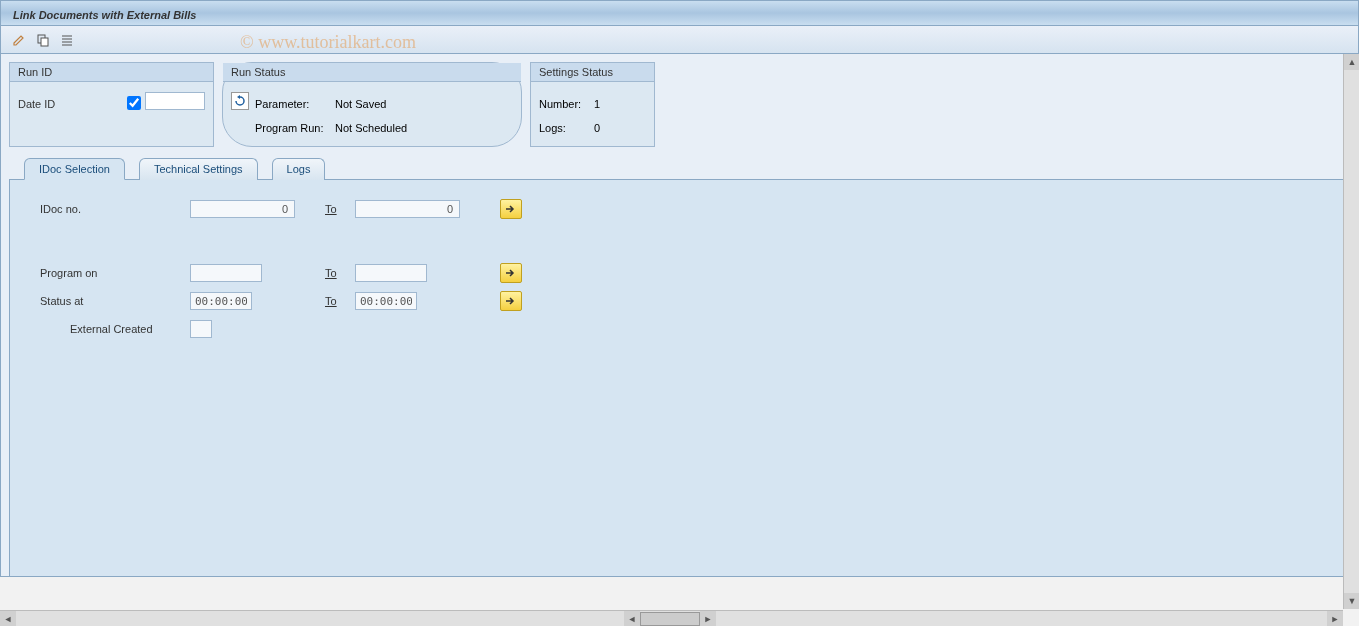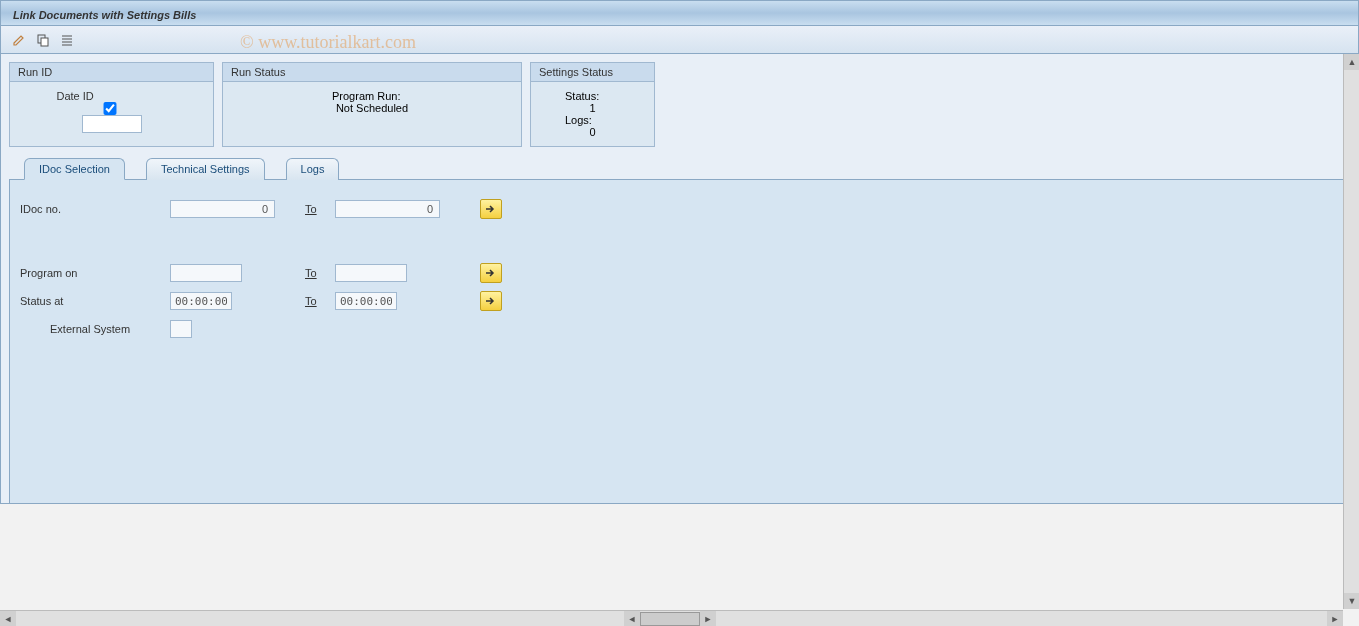--- a/index.html
+++ b/index.html
@@ -27,21 +27,21 @@
       align-items: center;
     }
     
     .toolbar-icon {
       width: 16px; height: 16px; display: inline-flex; align-items: center; justify-content: center;
       cursor: pointer; color: #666;
     }
     
     .main-content {
       background: #e8eff7;
-      height: 450px;
+      height: 523px;
       padding: 8px;
       border: 1px solid #8aa8c4;
       border-top: none;
       position: relative;
       overflow: hidden;
     }
     
     .panels-row {
       display: flex;
       gap: 8px;
@@ -61,24 +61,23 @@
       font-size: 11px;
       color: #333;
     }
     
     .panel-body {
       padding: 8px;
     }
     
     .field-row {
       display: flex;
-      align-items: center;
+      align-items: flex-end;
       margin-bottom: 4px;
       height: 20px;
-      flex-direction: column;
     }
     
     .field-label {
       width: 110px;
       color: #333;
     }
     
     .checkbox-input {
       width: 14px; height: 14px;
       margin-right: 4px;
@@ -86,21 +85,21 @@
     }
     
     .text-input-small {
       width: 60px; height: 18px;
       border: 1px solid #a0b8d0;
       background: #fff;
       padding: 2px 4px;
     }
     
     .run-id-panel { width: 205px; }
-    .run-status-panel { width: 300px; }
+    .run-status-panel { width: 300px; border-radius: 30px; }
     .interval-status-panel { width: 125px; }
     
     .status-icon {
       width: 18px; height: 18px;
       display: inline-flex;
       background: #fff;
       border: 1px solid #999;
       align-items: center; justify-content: center;
       margin-right: 6px;
     }
@@ -115,21 +114,21 @@
       margin-left: 15px;
       position: relative;
       z-index: 2;
     }
     
     .tab {
       background: linear-gradient(to bottom, #f0f5fa 0%, #d8e5f0 100%);
       border: 1px solid #8aa8c4;
       border-bottom: none;
       padding: 4px 14px;
-      margin-right: 21px;
+      margin-right: 14px;
       border-radius: 6px 6px 0 0;
       cursor: pointer;
       color: #1a4d7a;
       font-size: 11px;
       position: relative;
       top: 1px;
     }
     
     .tab.active {
       background: #d6e5f2;
@@ -149,20 +148,21 @@
     .form-row {
       display: flex;
       align-items: center;
       margin-bottom: 6px;
       height: 22px;
     }
     
     .form-label {
       width: 150px;
       color: #333;
+      margin-left: 20px;
     }
     
     .form-label-to {
       width: 30px;
       margin-left: 30px;
       color: #333;
       text-decoration: underline;
     }
     
     .num-input {
@@ -254,21 +254,21 @@
     .h-scroll-mid { position: absolute; left: 640px; width: 60px; height: 14px; top: 1px; background: #ccc; border: 1px solid #999;}
     .h-scroll-mid-l { position: absolute; left: 624px; width: 16px; height: 16px; background: #d0d0d0; display: inline-flex; align-items: center; justify-content: center; font-size: 9px; color: #555;}
     .h-scroll-mid-r { position: absolute; left: 700px; width: 16px; height: 16px; background: #d0d0d0; display: inline-flex; align-items: center; justify-content: center; font-size: 9px; color: #555;}
     
     svg { display: block; }
   </style>
 </head>
 <body>
 
 <div class="title-bar">
-  <span>Link Documents with Settings Bills</span>
+  <span>Link Documents with External Bills</span>
 </div>
 
 <div class="toolbar">
   <span class="toolbar-icon">
     <svg width="14" height="14" viewBox="0 0 14 14">
         <path d="M2 10 L9 3 L11 5 L4 12 L2 12 Z" fill="none" stroke="#c08040" stroke-width="1.2"></path>
       </svg>
   </span>
   <span class="toolbar-icon">
     <svg width="14" height="14" viewBox="0 0 14 14">
@@ -297,32 +297,42 @@
           <input type="checkbox" class="checkbox-input" checked="" style="">
           <input type="text" class="text-input-small" value="" style="">
         </div>
       </div>
     </div>
 
     <div class="panel run-status-panel">
       <div class="panel-header">Run Status</div>
       <div class="panel-body">
         <div class="field-row">
+          <span class="status-icon">
+            <svg width="12" height="12" viewBox="0 0 12 12">
+                <path d="M6 2 A4 4 0 1 1 2 6" fill="none" stroke="#2060a0" stroke-width="1.5"></path>
+                <path d="M6 0 L6 4 L3 2 Z" fill="#2060a0"></path>
+              </svg>
+          </span>
+          <span style="width:80px">Parameter:</span>
+          <span>Not Saved</span>
+        </div>
+        <div class="field-row">
           <span style="width:24px"></span>
           <span style="width:80px">Program Run:</span>
           <span>Not Scheduled</span>
         </div>
       </div>
     </div>
 
     <div class="panel interval-status-panel">
       <div class="panel-header">Settings Status</div>
       <div class="panel-body">
         <div class="field-row">
-          <span style="width:55px">Status:</span>
+          <span style="width:55px">Number:</span>
           <span>1</span>
         </div>
         <div class="field-row">
           <span style="width:55px">Logs:</span>
           <span>0</span>
         </div>
       </div>
     </div>
 
   </div>
@@ -368,21 +378,21 @@
         <span class="form-label-to" style="margin-left:73px">To</span>
         <input class="time-input" value="00:00:00" style="">
         <span class="arrow-btn" style="margin-left:83px">
           <svg width="12" height="10" viewBox="0 0 12 10">
               <path d="M1 5 L8 5 M5 2 L8 5 L5 8" fill="none" stroke="#333" stroke-width="1.5"></path>
             </svg>
         </span>
       </div>
 
       <div class="form-row">
-        <span class="form-label" style="padding-left:30px">External System</span>
+        <span class="form-label" style="padding-left:30px">External Created</span>
         <input class="tiny-input" value="" style="">
       </div>
 
     </div>
   </div>
 
 </div>
 
 <div class="v-scrollbar">
   <div class="v-scroll-up">▲</div>

